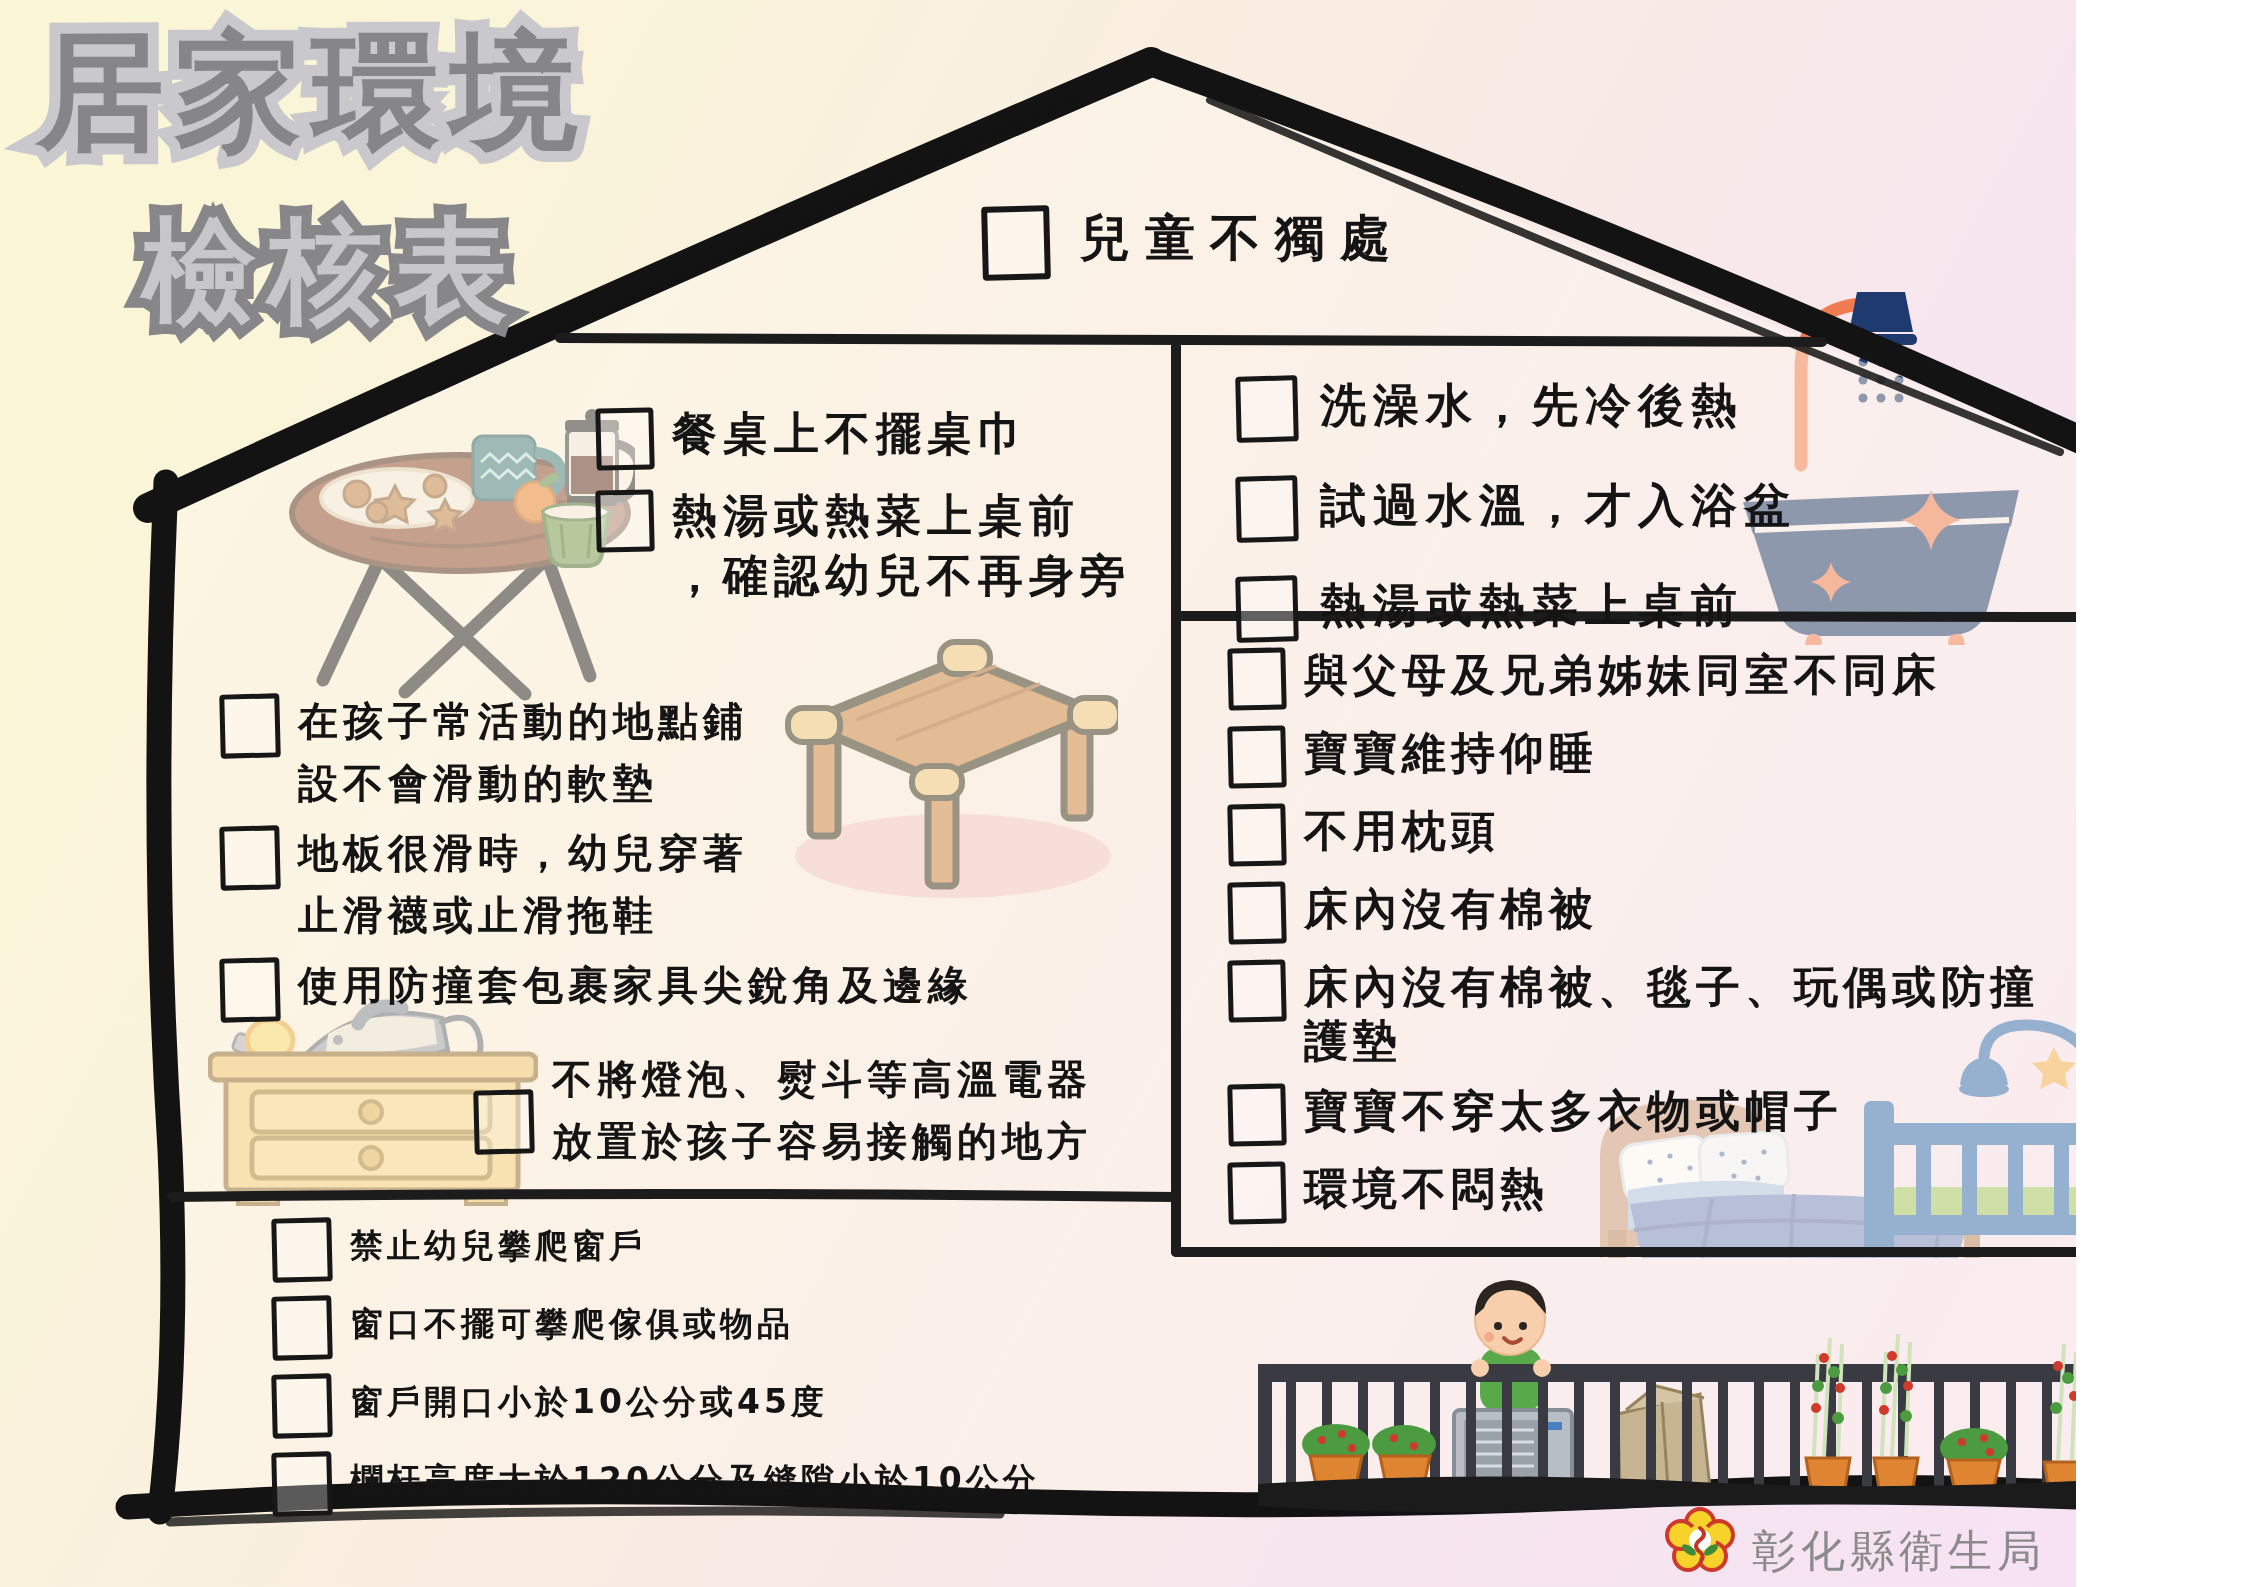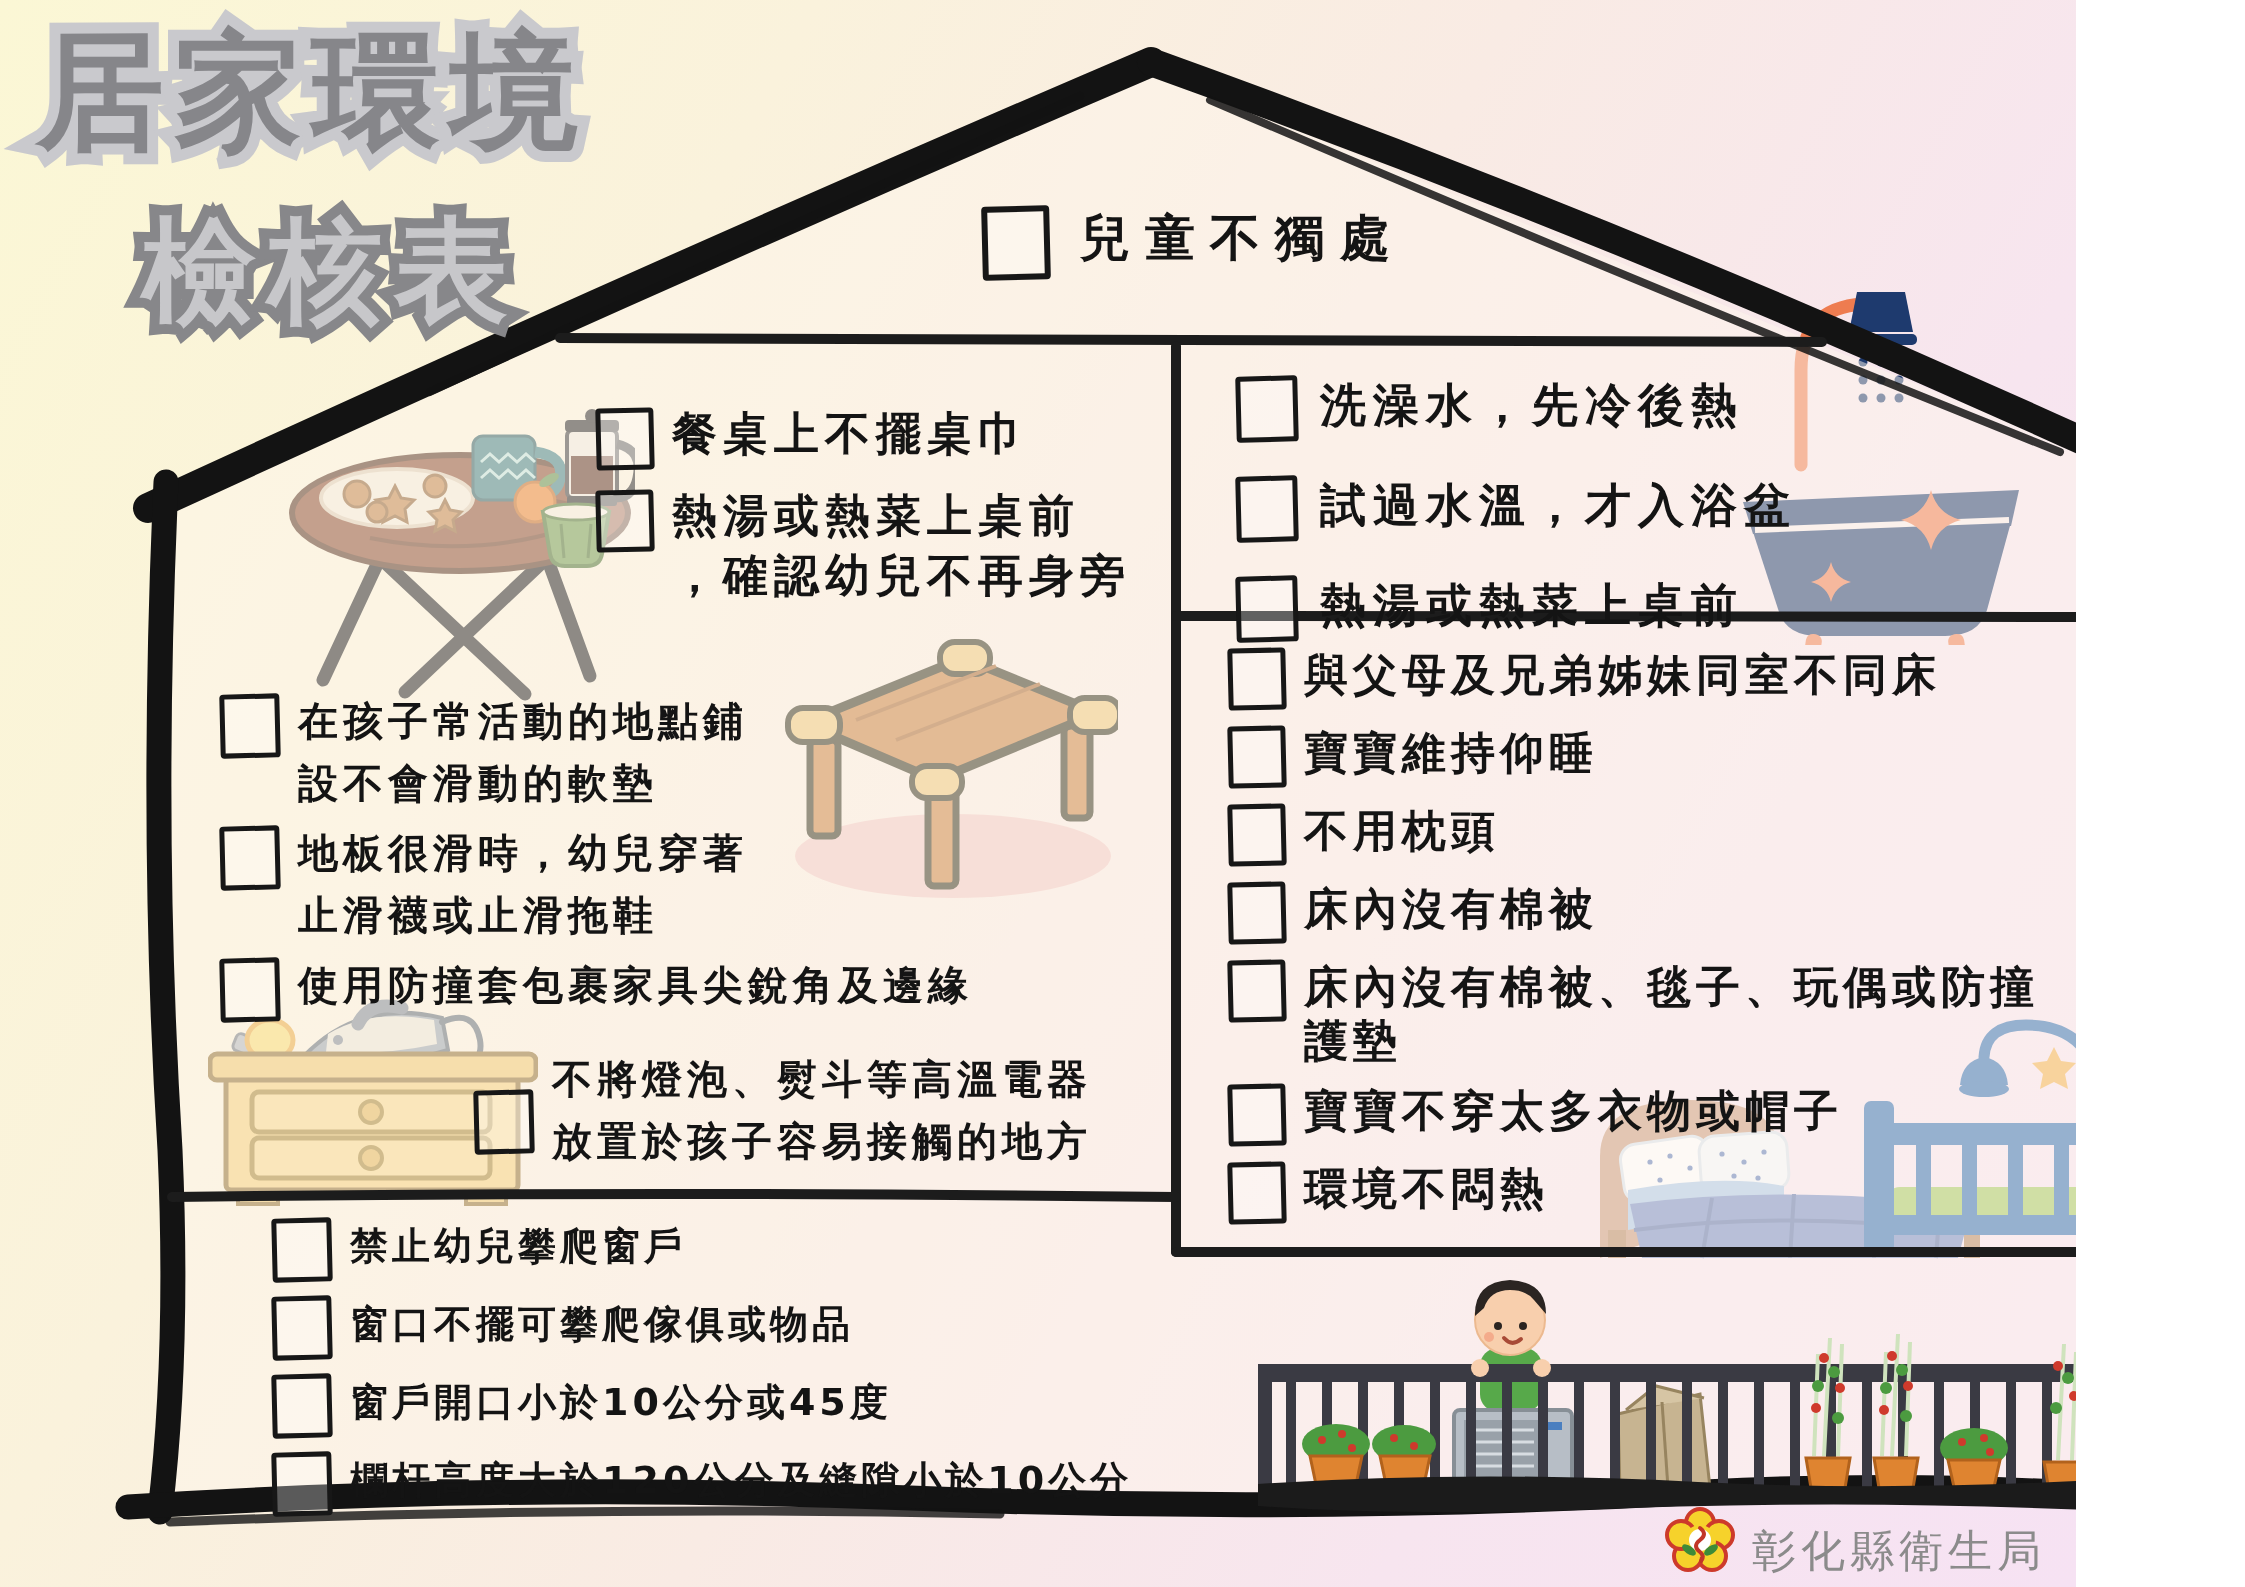--- a/index.html
+++ b/index.html
@@ -38,21 +38,21 @@
   .living .txt{font-size:40px;letter-spacing:5px;line-height:62px;}
   .iron-item .box{margin-top:42px;}
   .bath{row-gap:34px;}
   .bath .box{width:52px;height:56px;margin-right:22px;}
   .bath .txt{font-size:46px;letter-spacing:7px;line-height:58px;}
   .bed{row-gap:16px;}
   .bed .box{width:48px;height:52px;margin-right:18px;}
   .bed .txt{font-size:44px;letter-spacing:5px;line-height:54px;}
   .balc{row-gap:14px;}
   .balc .box{width:50px;height:54px;margin-right:18px;}
-  .balc .txt{font-size:38px;letter-spacing:4px;line-height:56px;}
+  .balc .txt{font-size:33px;letter-spacing:4px;line-height:56px;}
   .footer-text{position:absolute;font-size:44px;font-weight:normal;color:#8b8b8b;letter-spacing:5px;}
 </style>
 </head>
 <body>
 
 <div class="canvas">
 
   <svg class="abs" style="left:0;top:0;z-index:3" width="2245" height="1587" viewBox="0 0 2245 1587">
 
     <polygon points="1150,70 2146,478 2146,1500 170,1500 170,505" fill="rgba(253,246,236,0.50)"></polygon>

